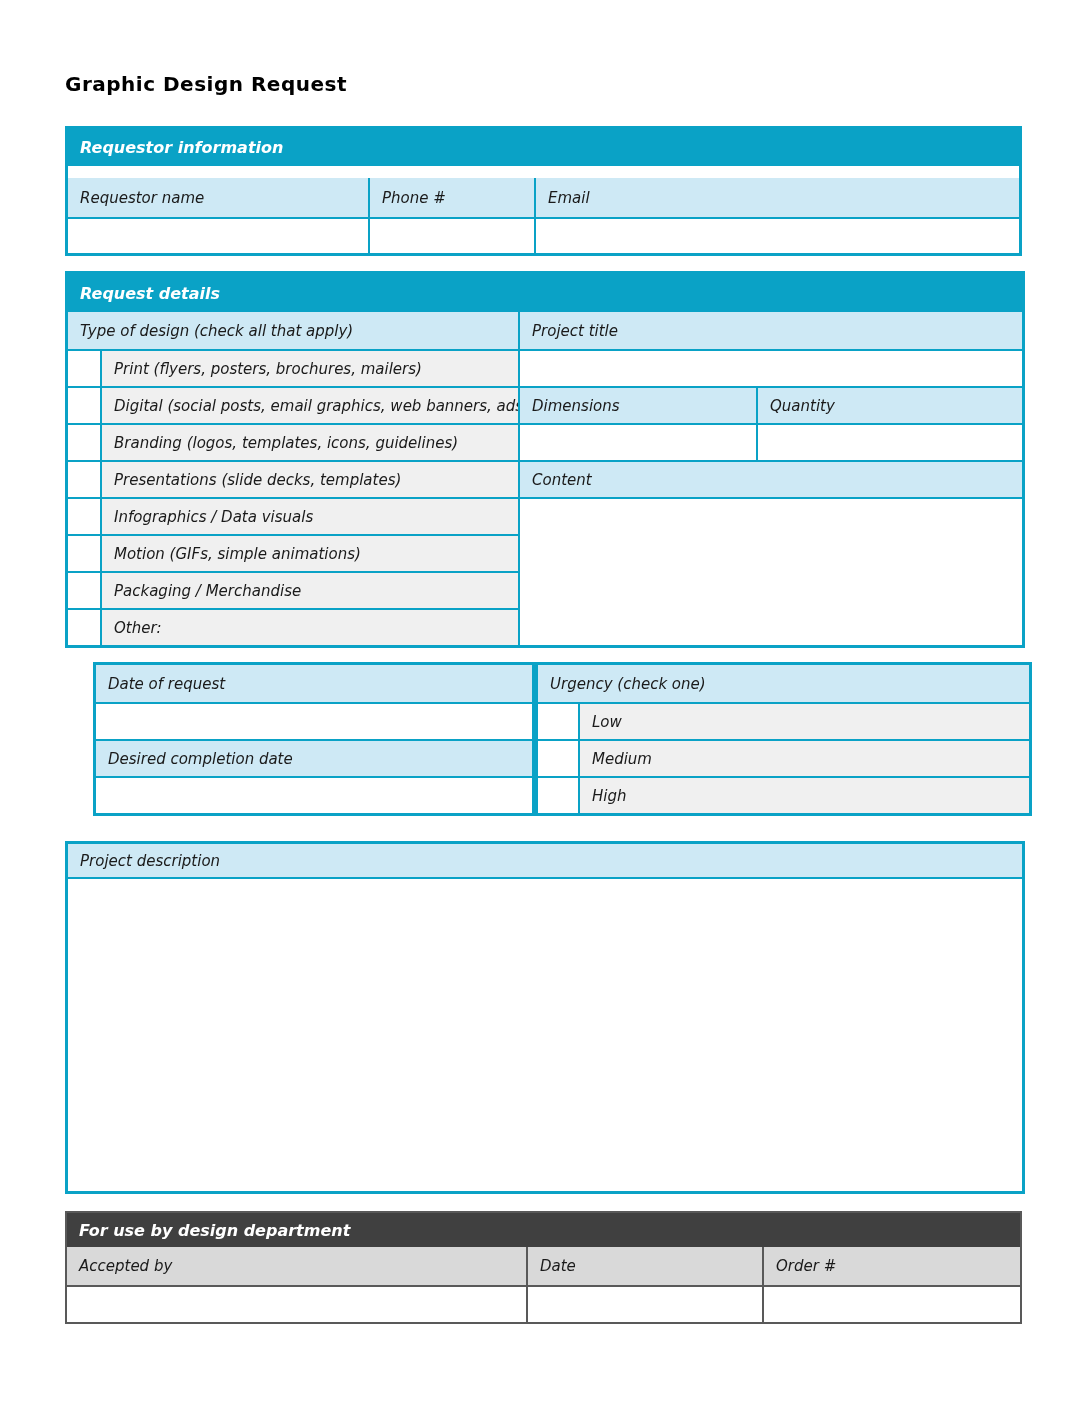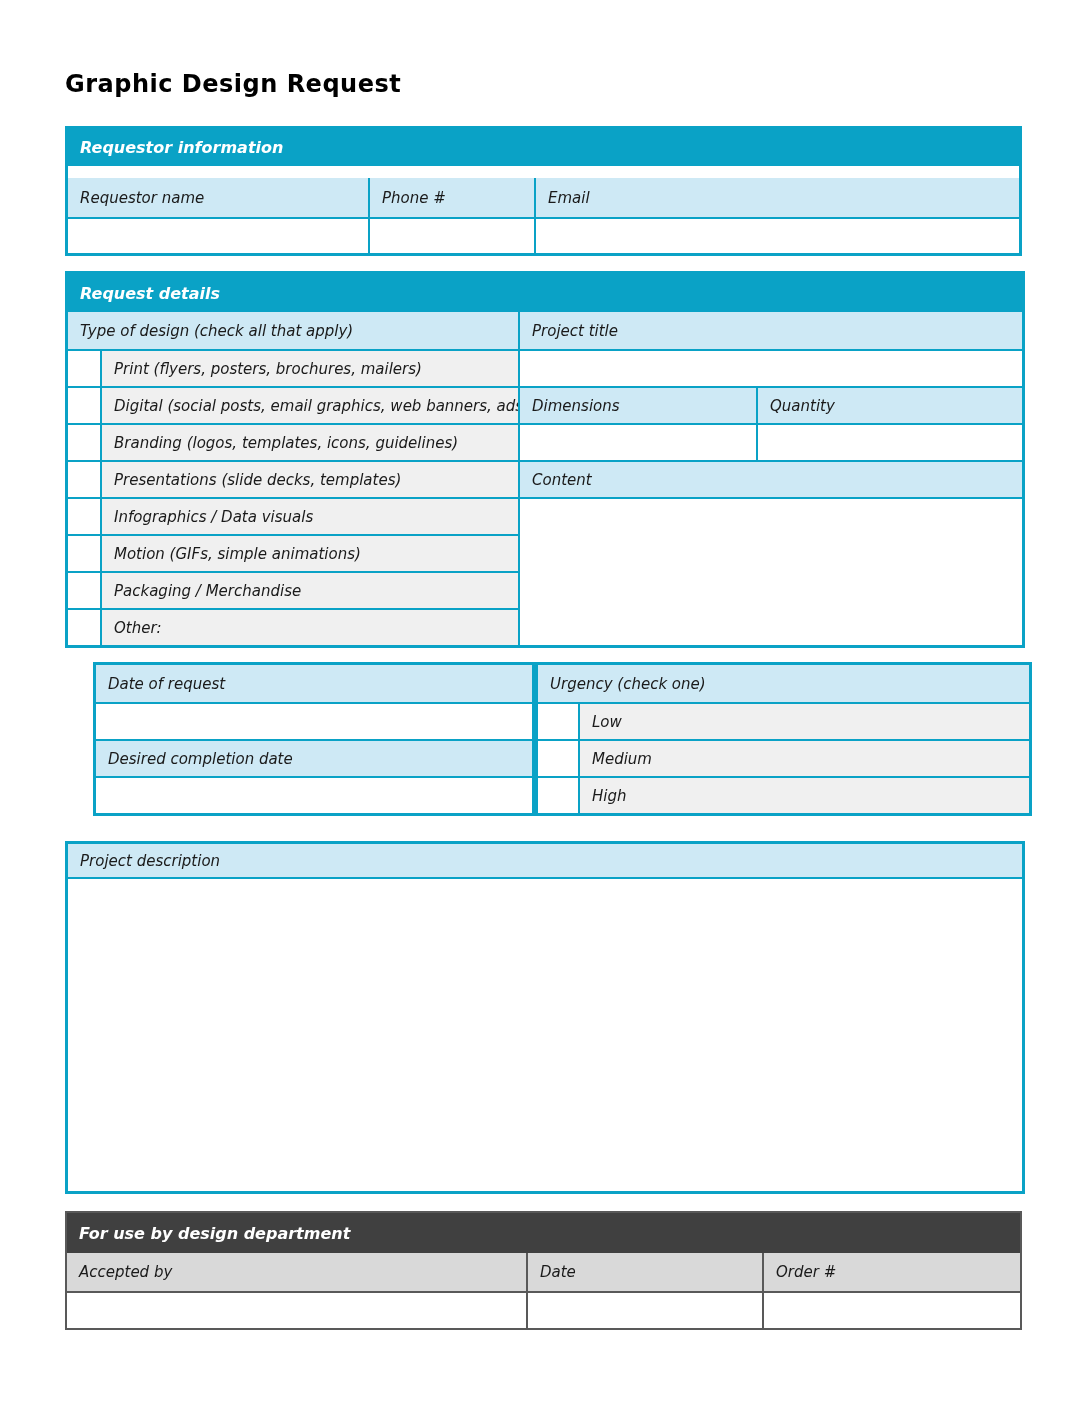--- a/index.html
+++ b/index.html
@@ -7,21 +7,21 @@
   body {
     width: 1088px; height: 1408px;
     font-family: "DejaVu Sans", "Liberation Sans", sans-serif;
     color: #1a1a1a;
     position: relative;
   }
   .page { width: 1088px; height: 1408px; overflow: hidden; }
 
   .doc-title {
     margin: 66px 0 0 65px;
-    font-size: 24px; line-height: 36px;
+    font-size: 20px; line-height: 36px;
     font-weight: bold; color: #000;
     letter-spacing: 0.5px;
   }
 
   .tbl { margin-left: 65px; border: 3px solid #0aa2c6; font-style: italic; }
 
   .band {
     background: #0aa2c6; color: #ffffff;
     font-weight: bold; font-size: 16px;
     display: flex; align-items: center;
@@ -76,21 +76,21 @@
   .s3-right .cb { width: 42px; background: #ffffff; border-right: 2px solid #0aa2c6; }
   .s3-right .opt { flex: 1; }
 
   
   .s4 { width: 960px; margin-top: 25px; height: 353px; display: flex; flex-direction: column; }
   .s4 .hcell { height: 33px; }
   .s4 .desc-area { flex: 1; }
 
   
   .s5 { width: 957px; margin-top: 17px; border: 2px solid #595959; }
-  .s5 .band { background: #404040; height: 40px; }
+  .s5 .band { background: #404040; height: 34px; }
   .s5 .bt { border-top: 2px solid #595959; }
   .s5 .br { border-right: 2px solid #595959; }
   .s5 .gc { background: #d9d9d9; }
   .s5 .c1 { width: 461px; }
   .s5 .c2 { width: 236px; }
   .s5 .c3 { flex: 1; }
   .s5 .labels .cell { height: 38px; }
   .s5 .inputs .cell { height: 37px; }
 </style>
 </head>

